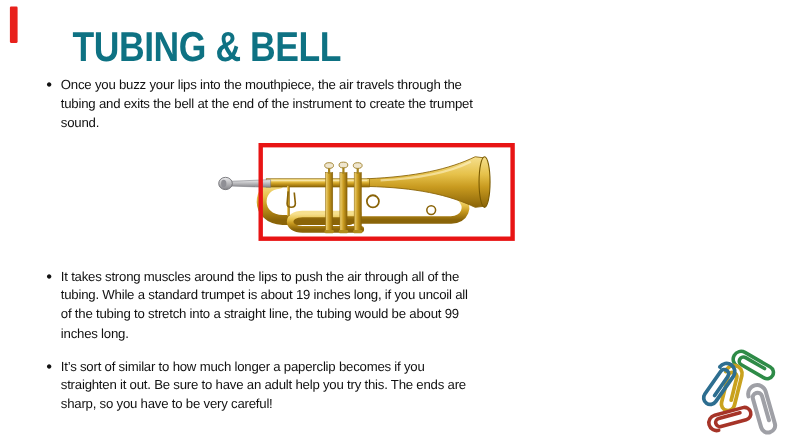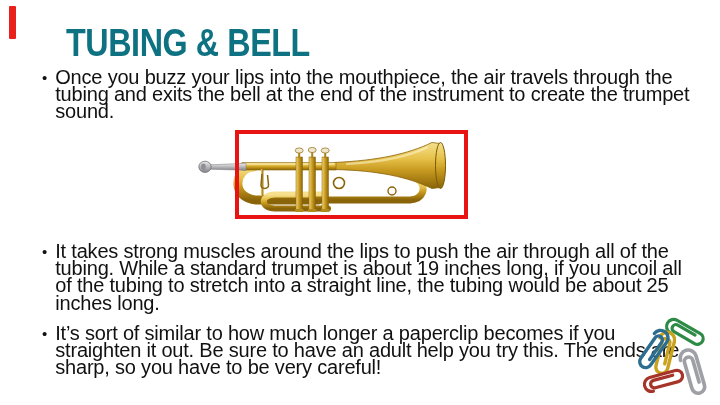--- a/index.html
+++ b/index.html
@@ -17,21 +17,21 @@
     letter-spacing:-0.5px;white-space:nowrap;
     transform:scaleX(0.85);transform-origin:left top;
   }
   .bullet{
     position:absolute;left:42px;display:flex;align-items:flex-start;
   }
   .bullet-marker{
     font-size:15px;line-height:17.2px;margin-right:8px;flex:0 0 auto;
   }
   .bullet-text{
-    font-size:20px;line-height:17.2px;letter-spacing:-0.2px;
+    font-size:12px;line-height:17.2px;letter-spacing:-0.2px;
     white-space:pre-line;
   }
   .bullet-1{top:69px;}
   .bullet-2{top:243px;}
   .bullet-3{top:325px;}
   .photo-frame{
     position:absolute;left:235px;top:130px;width:233px;height:89px;
     border:4px solid #e81414;box-sizing:border-box;z-index:3;
     background:transparent;
   }
@@ -117,21 +117,21 @@
   <ellipse cx="9" cy="25.8" rx="6.2" ry="5.6" fill="url(#silverV)" stroke="#6e6e73" stroke-width="0.8"></ellipse>
   <ellipse cx="7.4" cy="25.8" rx="2.4" ry="3.4" fill="#8f8f95"></ellipse>
 </svg>
 
 <div class="photo-frame"></div>
 
 <div class="bullet bullet-2">
   <span class="bullet-marker">•</span>
   <span class="bullet-text">It takes strong muscles around the lips to push the air through all of the
 tubing. While a standard trumpet is about 19 inches long, if you uncoil all
-of the tubing to stretch into a straight line, the tubing would be about 25
+of the tubing to stretch into a straight line, the tubing would be about 99
 inches long.</span>
 </div>
 
 <div class="bullet bullet-3">
   <span class="bullet-marker">•</span>
   <span class="bullet-text">It’s sort of similar to how much longer a paperclip becomes if you
 straighten it out. Be sure to have an adult help you try this. The ends are
 sharp, so you have to be very careful!</span>
 </div>
 

